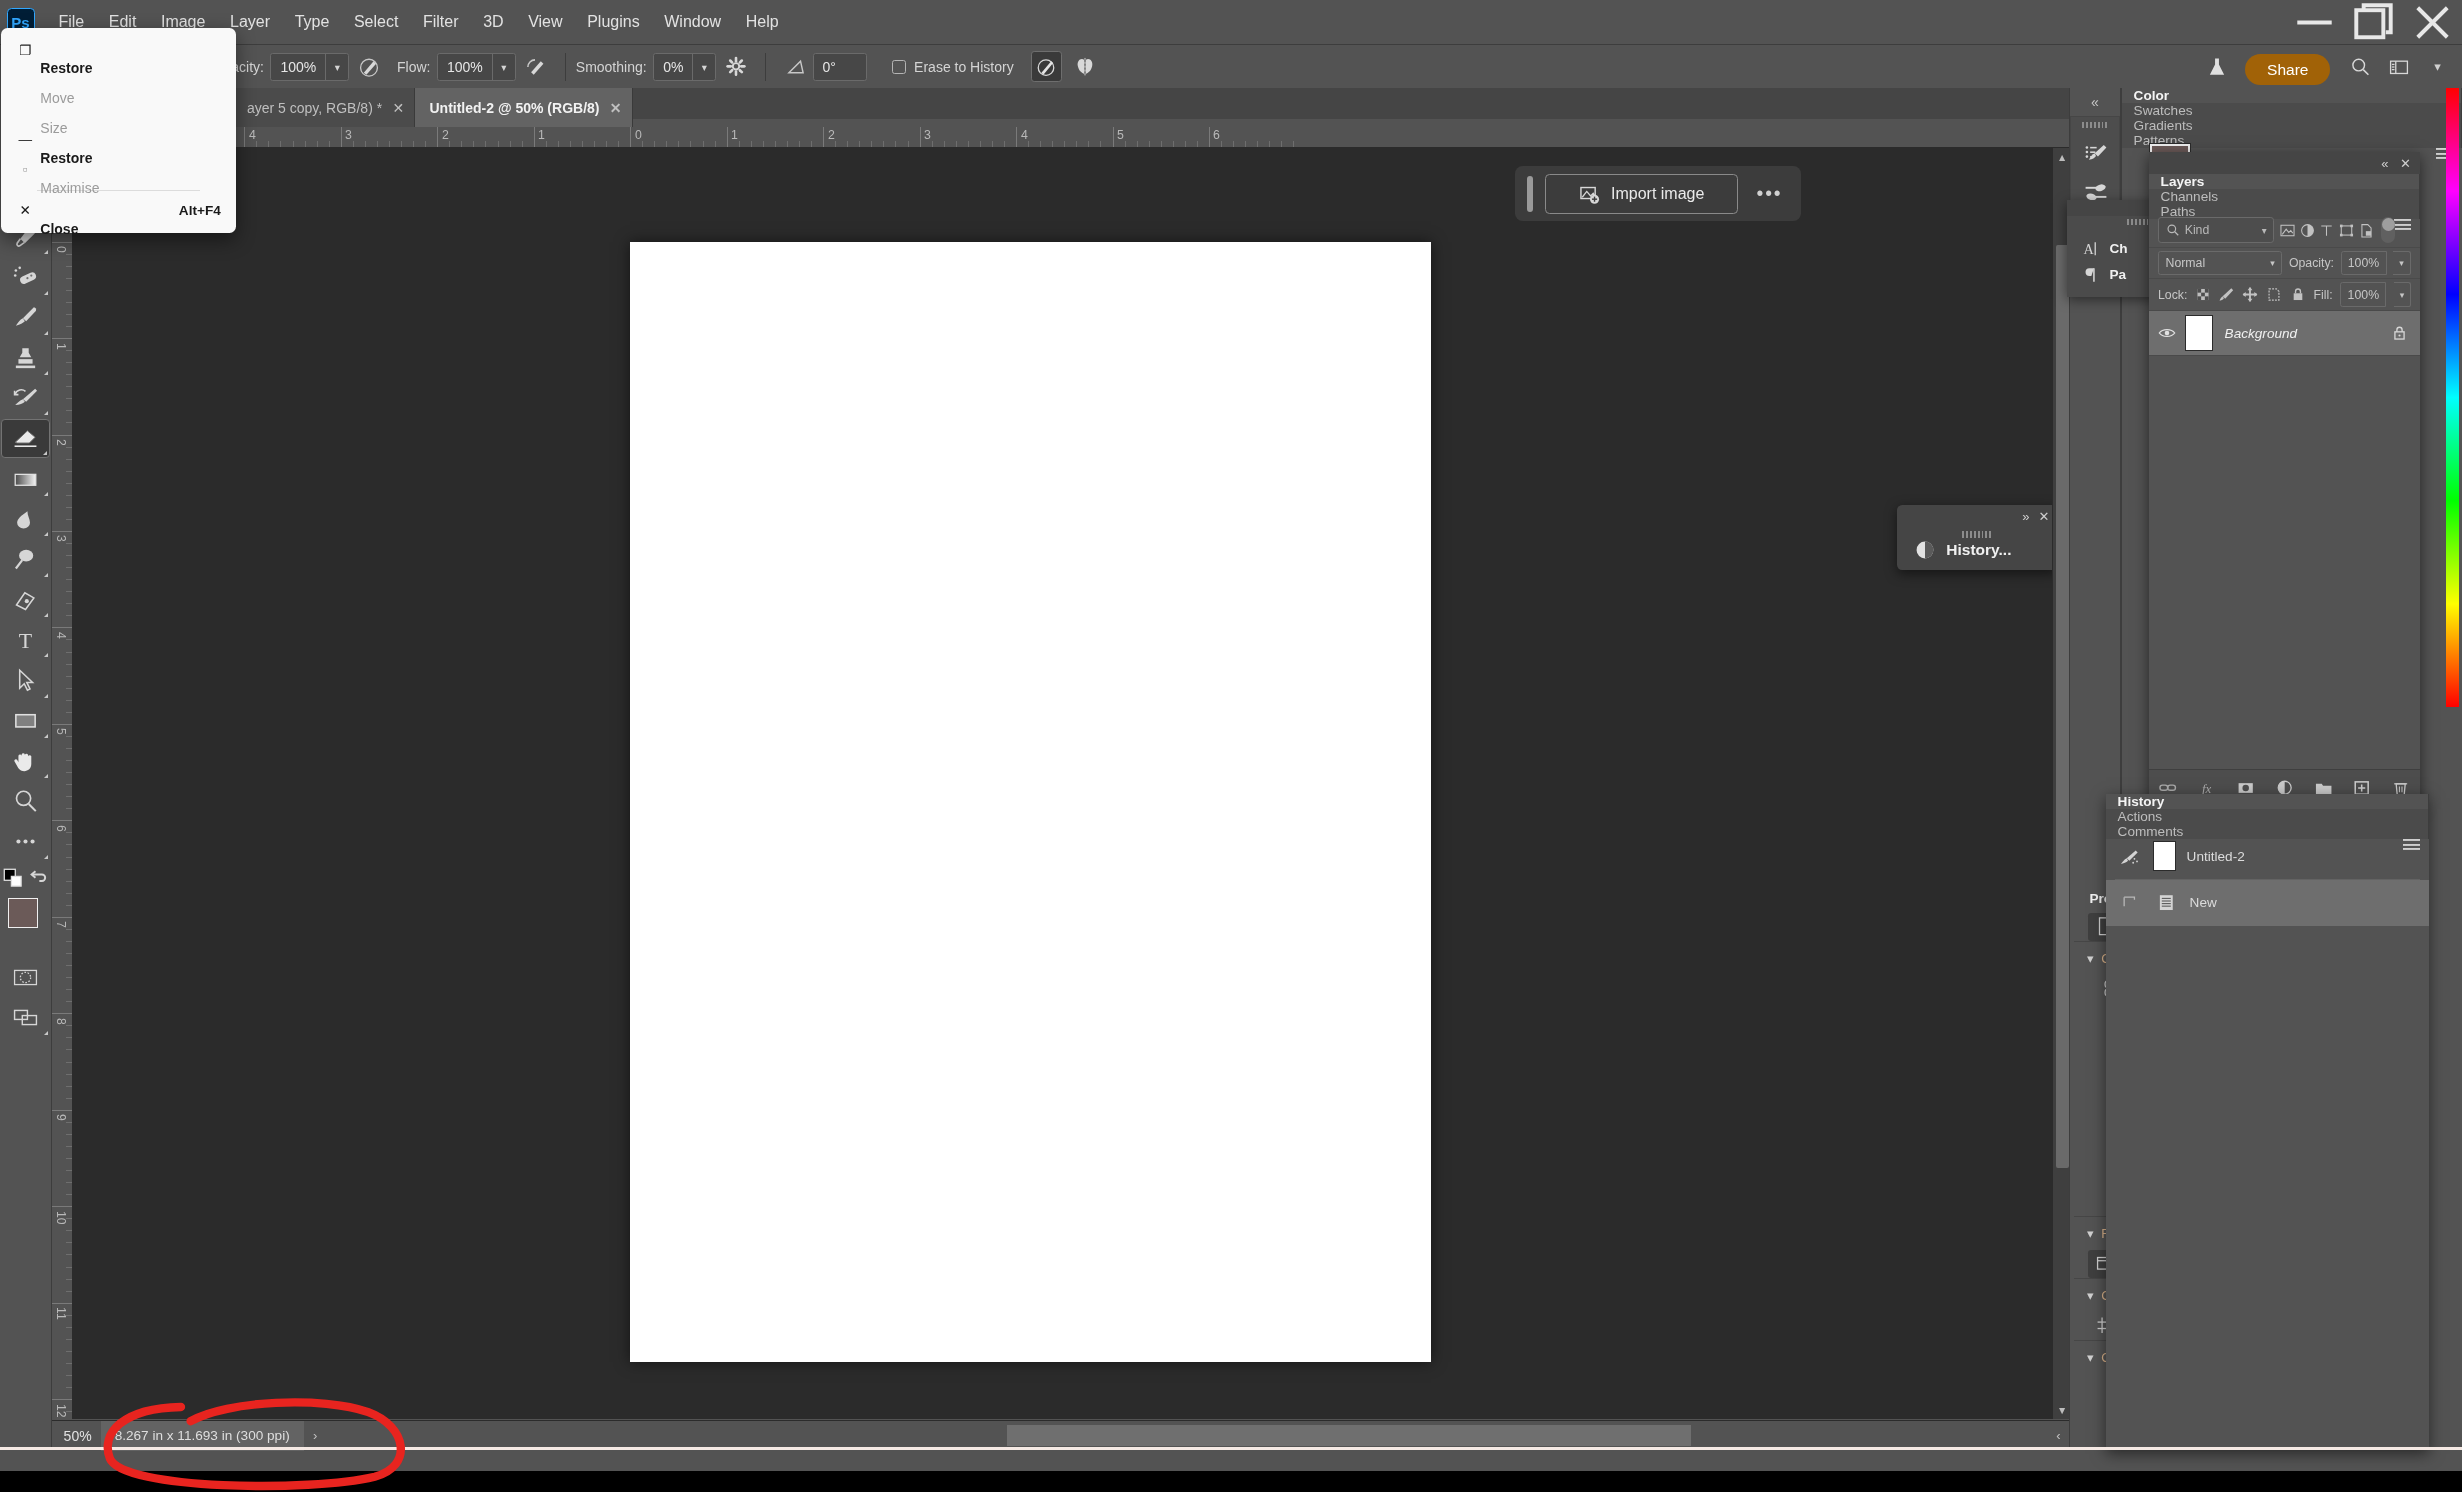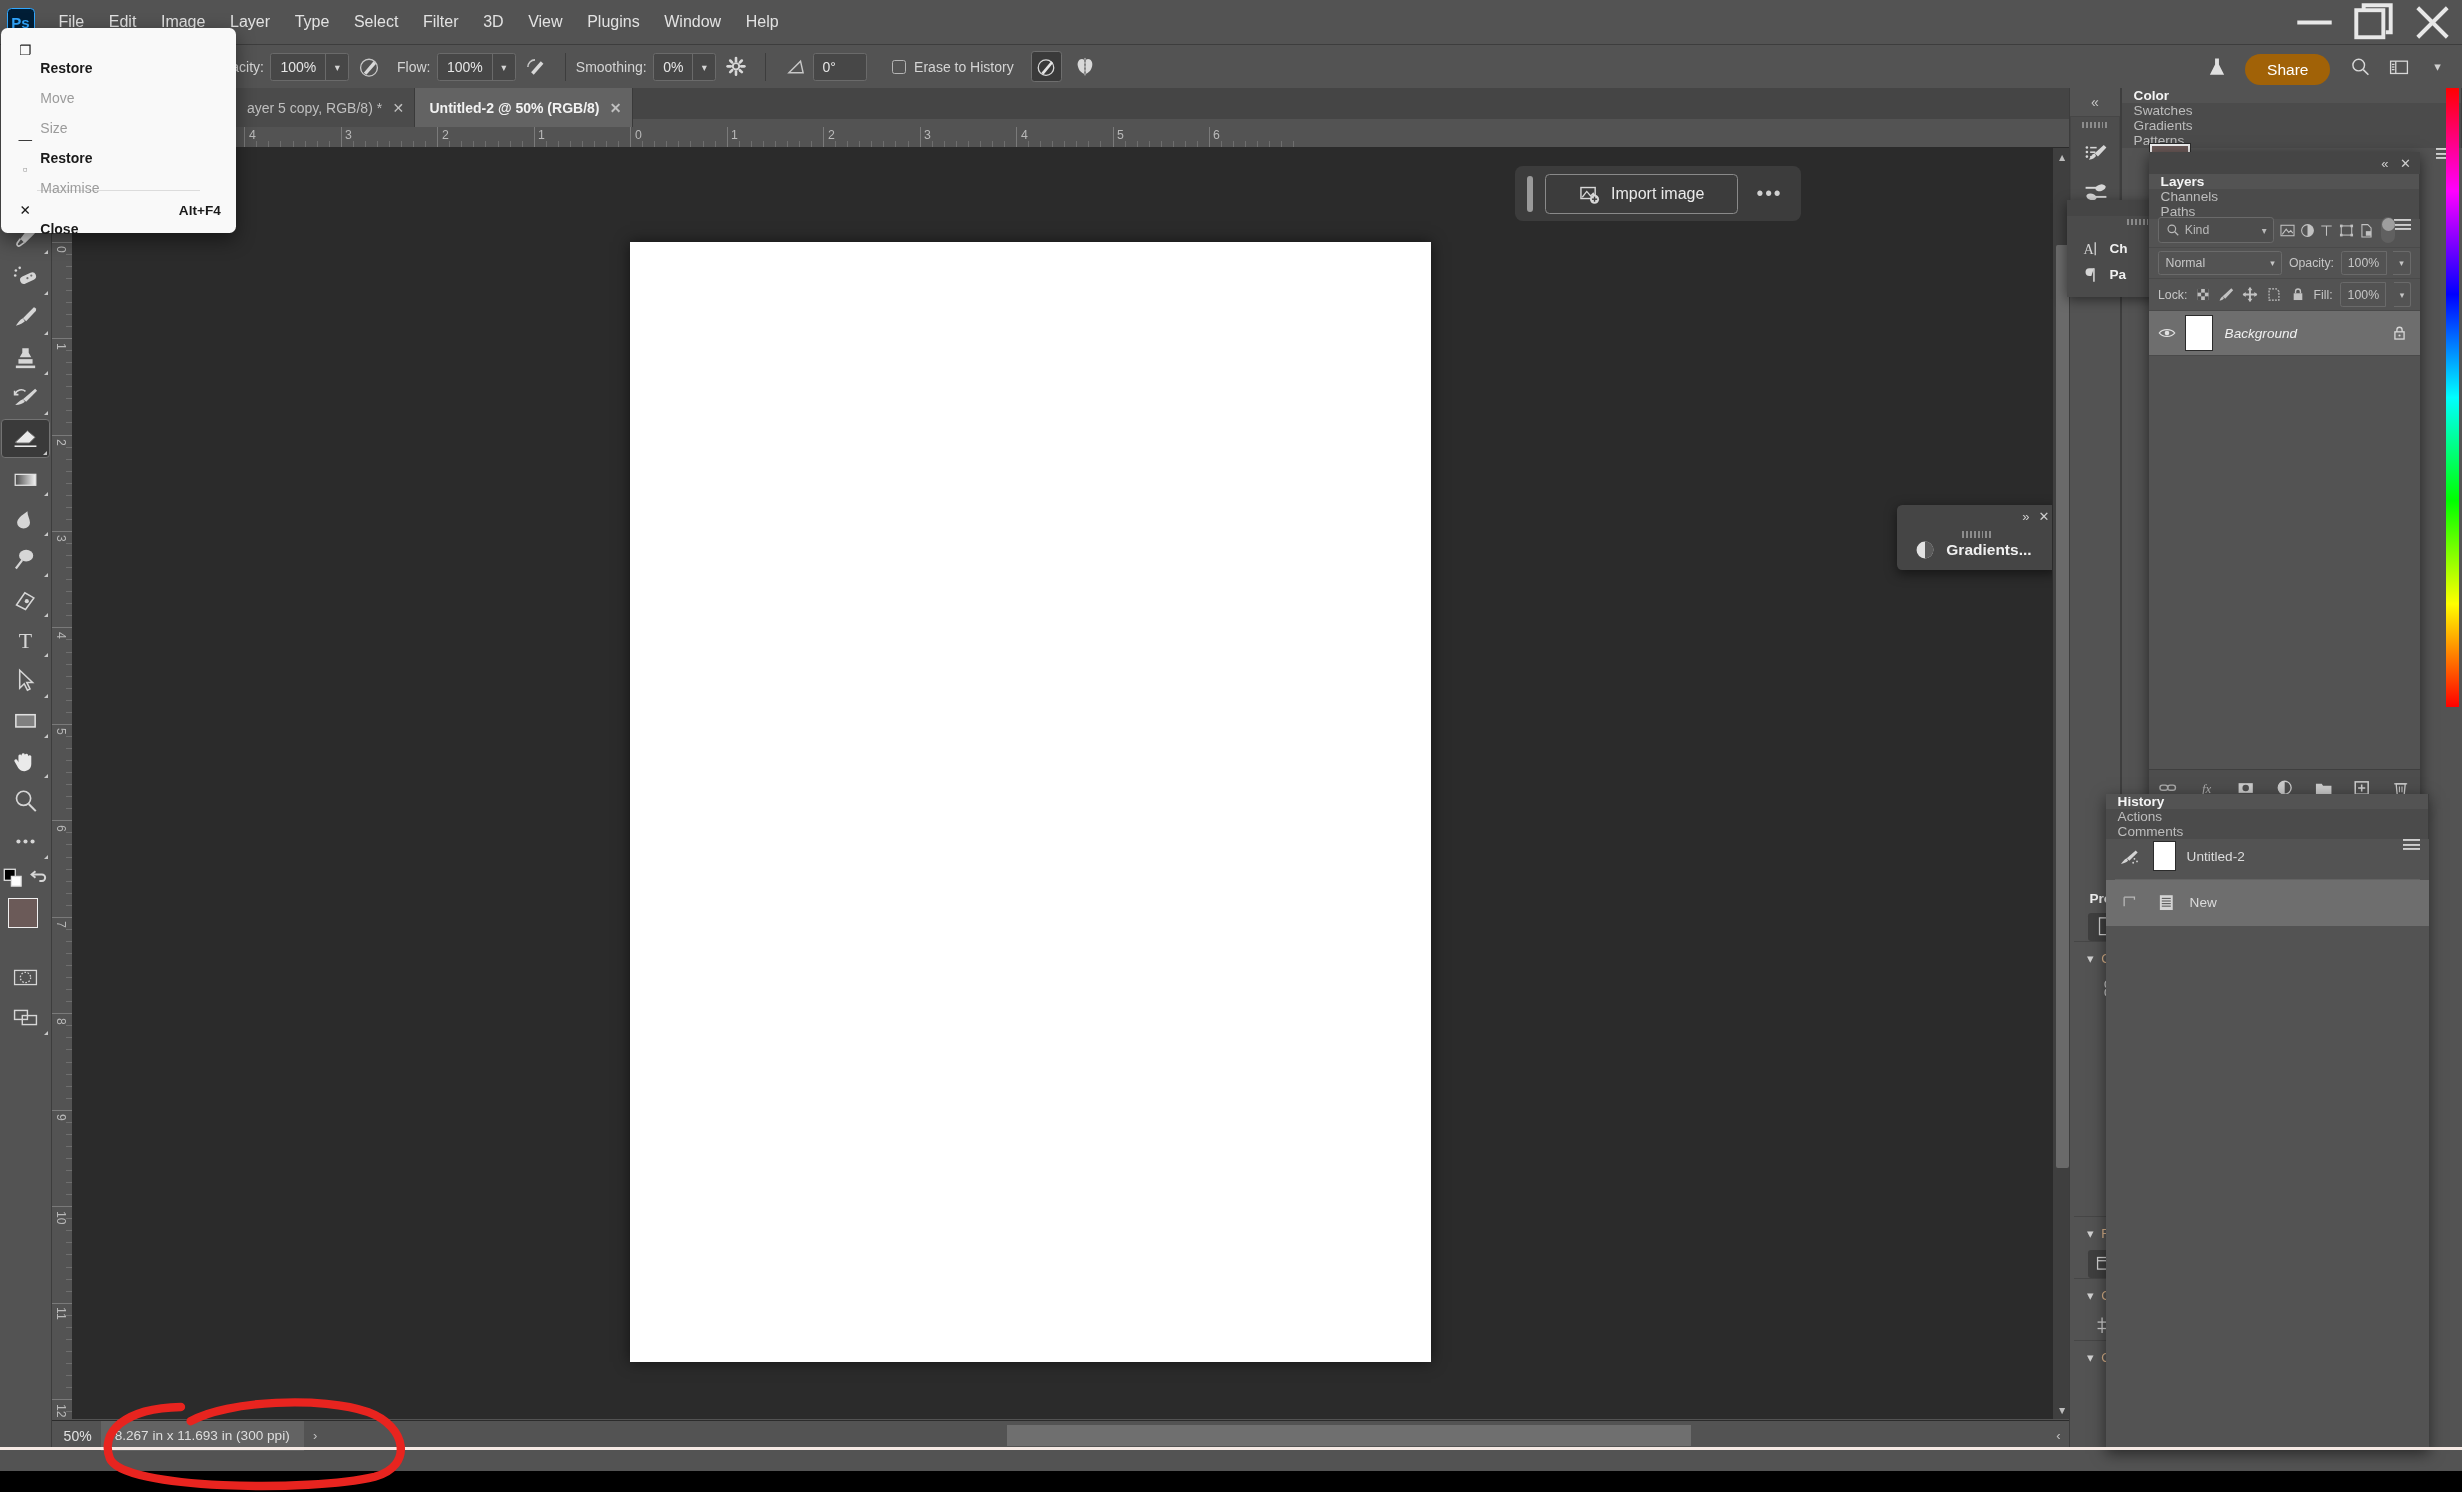--- a/index.html
+++ b/index.html
@@ -838,21 +838,21 @@
     <div class="adj-bar">
       <span>»</span>
       <span>✕</span>
     </div>
     <div class="adj-grip"></div>
     <div class="adj-body">
       <svg viewBox="0 0 34 34">
         <circle cx="17" cy="17" r="13" fill="#e2e2e2"></circle>
         <path d="M17 4 a13 13 0 0 1 0 26 Z" fill="#5a5a5a"></path>
       </svg>
-      <span class="adj-label">Gradients...</span>
+      <span class="adj-label">History...</span>
     </div>
   </div>
 
   <div class="vscroll">
     <div class="arr" style="top:0;">▲</div>
     <div class="thumb"></div>
     <div class="arr" style="bottom:0;">▼</div>
   </div>
 
   <div class="statusbar">

